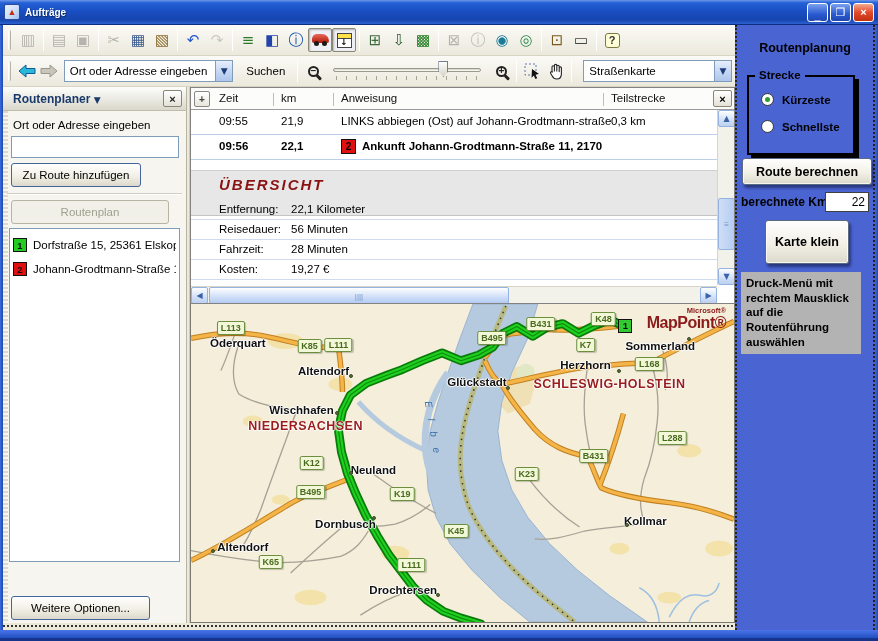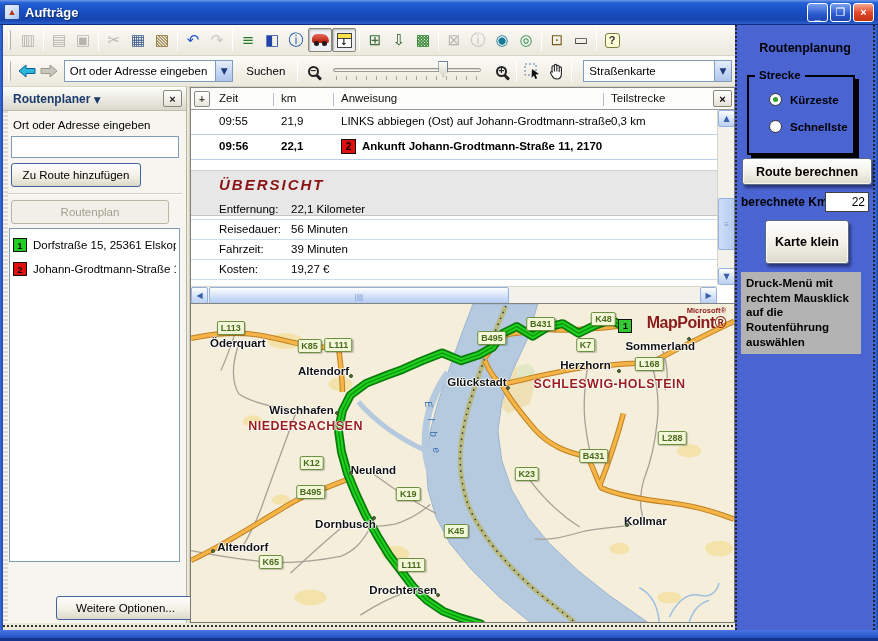--- a/index.html
+++ b/index.html
@@ -6,21 +6,21 @@
   body{width:878px;height:641px;overflow:hidden;font-family:"Liberation Sans","DejaVu Sans",sans-serif;font-size:11px;color:#000;}
   *{box-sizing:border-box;}
   .window{position:relative;width:878px;height:641px;background:#2a56c6;}
 
   
   .titlebar{height:25px;display:flex;align-items:center;padding:0 4px;
     background:linear-gradient(180deg,#6f97e8 0%,#2360d6 12%,#1a4fc4 45%,#1545ae 82%,#2c61cf 100%);
     border-bottom:1px solid #0c2c80;}
   .appicon{width:16px;height:16px;border-radius:2px;background:linear-gradient(135deg,#e8f0ff 0%,#cfe0f8 50%,#9fc0ee 100%);
     border:1px solid #2a4a9a;display:flex;align-items:center;justify-content:center;font-size:9px;color:#c03010;}
-  .apptitle{color:#fff;font-weight:bold;font-size:13px;margin-left:5px;flex:1;text-shadow:1px 1px 1px #0a2a6a;}
+  .apptitle{color:#fff;font-weight:bold;font-size:10px;margin-left:5px;flex:1;text-shadow:1px 1px 1px #0a2a6a;}
   .winbtn{width:21px;height:19px;margin-left:2px;border-radius:3px;border:1px solid #fff;
     display:flex;align-items:center;justify-content:center;color:#fff;font-weight:bold;font-size:11px;line-height:1;}
   .winbtn.b-min,.winbtn.b-max{background:linear-gradient(#7aa0f0,#2a5ad0 60%,#1e46b0);}
   .winbtn.b-close{background:linear-gradient(#f4a98e,#e2492a 50%,#c23010);}
   .winbtn.b-min span{margin-top:7px;}
 
   
   .body-row{display:flex;height:605px;margin:0 3px;background:#ece9d8;}
   .frame-l,.frame-r{position:absolute;top:25px;bottom:11px;width:3px;background:linear-gradient(90deg,#3a6ae0,#1c48ac);}
   .frame-l{left:0}.frame-r{right:0}
@@ -86,21 +86,21 @@
   .btn-disabled{color:#a0a090;background:#f1f0e8;border:1px solid #b8b4a4;box-shadow:none;}
   .lp-add{position:absolute;top:76px;left:8px;width:130px;height:24px;}
   .lp-sep{position:absolute;top:106px;left:4px;right:4px;height:2px;border-top:1px solid #d0cec2;border-bottom:1px solid #fff;}
   .lp-routeplan{position:absolute;top:113px;left:8px;width:158px;height:24px;}
   .stoplist{position:absolute;top:141px;left:6px;right:6px;bottom:61px;background:#fff;border:1px solid #7f9db9;padding:4px 3px;overflow:hidden;}
   .stopitem{display:flex;align-items:center;height:24px;gap:6px;}
   .stopnum{width:14px;height:14px;border:1px solid #111;display:flex;align-items:center;justify-content:center;
     font-size:9.5px;font-weight:bold;color:#111;flex:none;}
   .stoplabel{white-space:nowrap;overflow:hidden;font-size:11.5px;}
   .lp-stopps{position:absolute;top:479px;left:8px;width:128px;height:24px;}
-  .lp-more{position:absolute;top:509px;left:8px;width:139px;height:24px;margin-left:45px;}
+  .lp-more{position:absolute;top:509px;left:8px;width:139px;height:24px;}
 
   .splitter{width:3px;background:#ece9d8;border-right:1px solid #cfccbc;flex:none;}
   .center-col{flex:1;display:flex;flex-direction:column;min-width:0;}
 
   
   .dirpane{position:relative;height:217px;background:#fff;border:1px solid #828282;flex:none;overflow:hidden;}
   .dhdr{position:absolute;top:0;left:0;right:0;height:22px;background:#fcfcfa;border-bottom:1px solid #9a9a9a;}
   .dcol{position:absolute;top:4px;font-size:11.5px;color:#111;}
   .dcolsep{position:absolute;top:5px;width:1px;height:13px;background:#b8bcd0;}
   .dplus{position:absolute;top:3px;left:3px;width:16px;height:16px;border:1px solid #888;border-radius:2px;
@@ -150,21 +150,21 @@
     background-image:radial-gradient(#2bb52b 1px,transparent 1px);background-size:3px 3px;}
   .maplogo{position:absolute;right:8px;top:3px;text-align:right;color:#8b1a1a;line-height:1;}
   .maplogo .ms{font-size:7.5px;font-weight:bold;}
   .maplogo .mp{font-size:16px;font-weight:bold;letter-spacing:-.5px;padding-left:19px;}
 
   
   .rpanel{width:140px;background:#4a64d2;position:relative;flex:none;border-left:2px dotted #222;border-right:2px dotted #222;}
   .rp-title{position:absolute;top:16px;left:0;right:0;text-align:center;font-weight:bold;font-size:12.5px;color:#000;}
   .rp-group{position:absolute;top:50px;left:10px;width:108px;height:80px;border:2px solid #000;box-shadow:4px 4px 0 #000;}
   .rp-legend{position:absolute;top:-8px;left:6px;background:#4a64d2;padding:0 4px;font-weight:bold;font-size:11.5px;}
-  .radio-row{position:absolute;left:20px;display:flex;align-items:center;gap:8px;justify-content:flex-end;}
+  .radio-row{position:absolute;left:12px;display:flex;align-items:center;gap:8px;justify-content:flex-end;}
   .radio{width:13px;height:13px;border-radius:50%;border:1px solid #404040;background:radial-gradient(#fff 55%,#d8d8d8);position:relative;flex:none;}
   .radio.sel::after{content:"";position:absolute;inset:3px;border-radius:50%;background:#2f9e2f;}
   .radio-label{font-weight:bold;font-size:11.5px;}
   .rp-calc{position:absolute;top:133px;left:5px;width:130px;height:27px;}
   .rp-kmrow{position:absolute;top:167px;left:4px;right:4px;height:20px;}
   .rp-kmlabel{position:absolute;left:0;top:3px;font-weight:bold;font-size:12px;}
   .rp-kminput{position:absolute;right:0;top:0;width:44px;height:20px;border:1px solid #404040;background:#fff;
     font-size:12px;text-align:right;padding:7px 3px;font-family:inherit;}
   .rp-karte{position:absolute;top:195px;left:28px;width:84px;height:44px;}
   .rp-hint{position:absolute;top:247px;left:4px;width:120px;min-height:78px;background:#b3b3b3;padding:4px 5px;
@@ -413,21 +413,21 @@
                 <div class="orow" style="top: 112px;">
                   <span class="ol">Entfernung:</span>
                   <span class="ov">22,1 Kilometer</span>
                 </div>
                 <div class="orow" style="top: 132px;">
                   <span class="ol">Reisedauer:</span>
                   <span class="ov">56 Minuten</span>
                 </div>
                 <div class="orow" style="top: 152px;">
                   <span class="ol">Fahrzeit:</span>
-                  <span class="ov">39 Minuten</span>
+                  <span class="ov">28 Minuten</span>
                 </div>
                 <div class="orow" style="top: 172px;">
                   <span class="ol">Kosten:</span>
                   <span class="ov">19,27 €</span>
                 </div>
               </div>
             <div class="vscroll">
               <div class="sbtn up">▲</div>
               <div class="vthumb">
                   <div class="gripdots">≡</div>
@@ -541,21 +541,21 @@
                 <span class="towndot" style="left: 78.8991%; top: 20.9231%;"></span>
                 <span class="town" style="left: 86.422%; top: 13.2308%;">Sommerland</span>
                 <span class="towndot" style="left: 91.7431%; top: 11.0769%;"></span>
                 <span class="town" style="left: 83.6697%; top: 68.3077%;">Kollmar</span>
                 <span class="towndot" style="left: 80.367%; top: 69.5385%;"></span>
                 <span class="sign" style="left: 7.33945%; top: 7.69231%;">L113</span>
                 <span class="sign" style="left: 21.8349%; top: 13.2308%;">K85</span>
                 <span class="sign" style="left: 27.156%; top: 12.9231%;">L111</span>
                 <span class="sign" style="left: 22.2018%; top: 50.1538%;">K12</span>
                 <span class="sign" style="left: 22.0183%; top: 59.0769%;">B495</span>
-                <span class="sign" style="left: 38.8991%; top: 59.6923%; margin-left: 6px;">K19</span>
+                <span class="sign" style="left: 38.8991%; top: 59.6923%;">K19</span>
                 <span class="sign" style="left: 48.8073%; top: 71.3846%;">K45</span>
                 <span class="sign" style="left: 14.6789%; top: 81.2308%;">K65</span>
                 <span class="sign" style="left: 40.5505%; top: 82.1538%;">L111</span>
                 <span class="sign" style="left: 55.4128%; top: 10.7692%;">B495</span>
                 <span class="sign" style="left: 64.4037%; top: 6.15385%;">B431</span>
                 <span class="sign" style="left: 75.9633%; top: 4.61538%;">K48</span>
                 <span class="sign" style="left: 72.6606%; top: 12.9231%;">K7</span>
                 <span class="sign" style="left: 84.4037%; top: 18.7692%;">L168</span>
                 <span class="sign" style="left: 88.6239%; top: 42.1538%;">L288</span>
                 <span class="sign" style="left: 74.1284%; top: 47.6923%;">B431</span>

